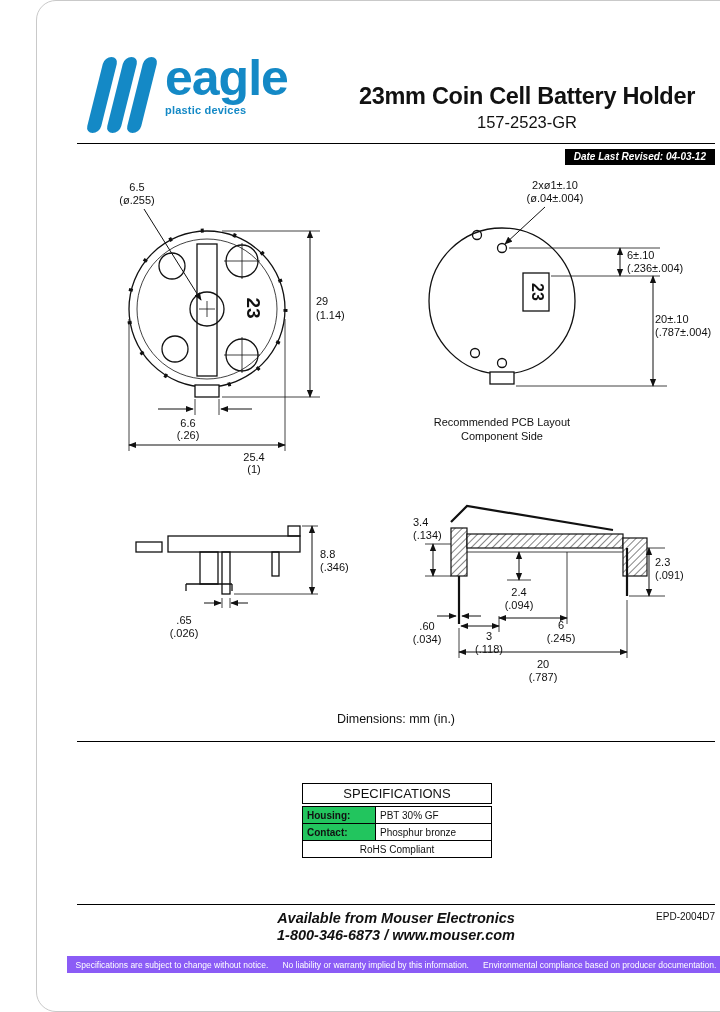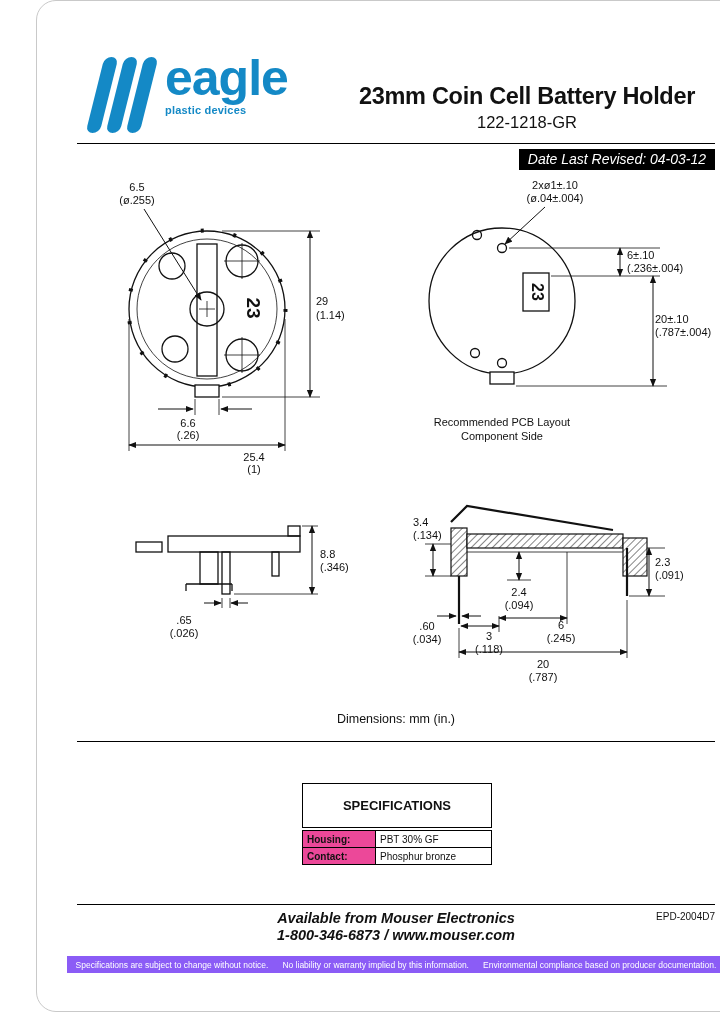--- a/index.html
+++ b/index.html
@@ -15,21 +15,21 @@
   .tagline{font-size:11px;font-weight:bold;color:#1489c6;margin-top:3px;letter-spacing:0.2px;}
   .titleblock{position:absolute;left:300px;top:82px;width:380px;text-align:center;}
   .titleblock h1{margin:0;font-size:23.5px;letter-spacing:-0.3px;}
   .pn{font-size:16.5px;margin-top:3px;}
   .rule{position:absolute;left:40px;right:40px;border-top:1.6px solid #000;}
   .rule-top{top:142px;}
   .rule-mid{top:740px;}
   .rule-foot{top:903px;}
   .badge{
     position:absolute;right:40px;top:148px;background:#000;color:#fff;
-    font-size:14px;font-weight:normal;font-style:italic;padding:2px 9px 3px;
+    font-size:10px;font-weight:bold;font-style:italic;padding:2px 9px 3px;
   }
   
   .drw{position:absolute;}
   .drw-front{left:55px;top:168px;}
   .drw-pcb{left:368px;top:172px;}
   .drw-side{left:85px;top:505px;}
   .drw-section{left:372px;top:495px;}
   svg text{font-family:"Liberation Sans",sans-serif;font-size:11px;fill:#111;}
   svg text.mark{font-size:19px;font-weight:bold;}
   svg text.cap{font-size:11px;}
@@ -37,24 +37,24 @@
   .olw{fill:#fff;stroke:#111;stroke-width:1.3;}
   .thin{fill:none;stroke:#111;stroke-width:0.8;}
   .ext{stroke:#111;stroke-width:0.8;}
   .dim{stroke:#111;stroke-width:1;}
   .hatched{fill:url(#hatch);stroke:#111;stroke-width:1.2;}
   .metal{fill:none;stroke:#111;stroke-width:2.2;}
   
   .units{position:absolute;top:711px;left:0;right:0;text-align:center;font-weight:normal;font-size:12.5px;}
   
   .specs{position:absolute;left:265px;top:782px;width:190px;}
-  .specs-title{border:1.3px solid #000;text-align:center;font-weight:bold;font-size:13px;padding:14px 0;}
+  .specs-title{border:1.3px solid #000;text-align:center;font-weight:normal;font-size:13px;padding:2px 0;}
   .specs table{width:100%;border-collapse:collapse;margin-top:2px;font-size:10px;}
   .specs td{border:1px solid #000;padding:2.5px 4px;}
-  .specs td.lbl{background:#ec4899;font-weight:bold;width:64px;}
+  .specs td.lbl{background:#22c55e;font-weight:bold;width:64px;}
   .specs td.compliance{text-align:center;}
   
   .doc-number{position:absolute;right:40px;top:910px;font-size:10px;}
   .mouser{position:absolute;left:0;right:0;top:909px;text-align:center;font-weight:bold;font-style:italic;font-size:14.5px;line-height:1.18;}
   .disclaimer{
     position:absolute;left:30px;right:30px;top:955px;height:17px;background:#8b5cf6;color:#fff;
     font-size:8.5px;display:flex;align-items:center;justify-content:center;gap:14px;white-space:nowrap;
   }
 </style>
 </head>
@@ -83,21 +83,21 @@
       </g>
     </svg>
     <div>
       <div class="brand">eagle</div>
       <div class="tagline">plastic devices</div>
     </div>
   </div>
 
   <div class="titleblock">
     <h1>23mm Coin Cell Battery Holder</h1>
-    <div class="pn">122-1218-GR</div>
+    <div class="pn">157-2523-GR</div>
   </div>
 
   <div class="rule rule-top"></div>
   <div class="badge">Date Last Revised: 04-03-12</div>
 
   <svg class="drw drw-front" width="265" height="308" viewBox="0 0 265 308">
 
     <circle class="ol" cx="115" cy="140" r="78"></circle>
     <circle cx="115" cy="140" r="78.5" fill="none" stroke="#111" stroke-width="4" stroke-dasharray="3 30"></circle>
     <circle class="thin" cx="115" cy="140" r="70"></circle>
@@ -251,20 +251,23 @@
     <table>
       <tbody>
         <tr>
           <td class="lbl">Housing:</td>
           <td>PBT 30% GF</td>
         </tr>
         <tr>
           <td class="lbl">Contact:</td>
           <td>Phosphur bronze</td>
         </tr>
+        <tr>
+          <td class="compliance" colspan="2">RoHS Compliant</td>
+        </tr>
       </tbody>
     </table>
   </div>
 
   <div class="rule rule-foot"></div>
   <div class="doc-number">EPD-2004D7</div>
   <div class="mouser">
     <div>Available from Mouser Electronics</div>
     <div>1-800-346-6873 / www.mouser.com</div>
   </div>

